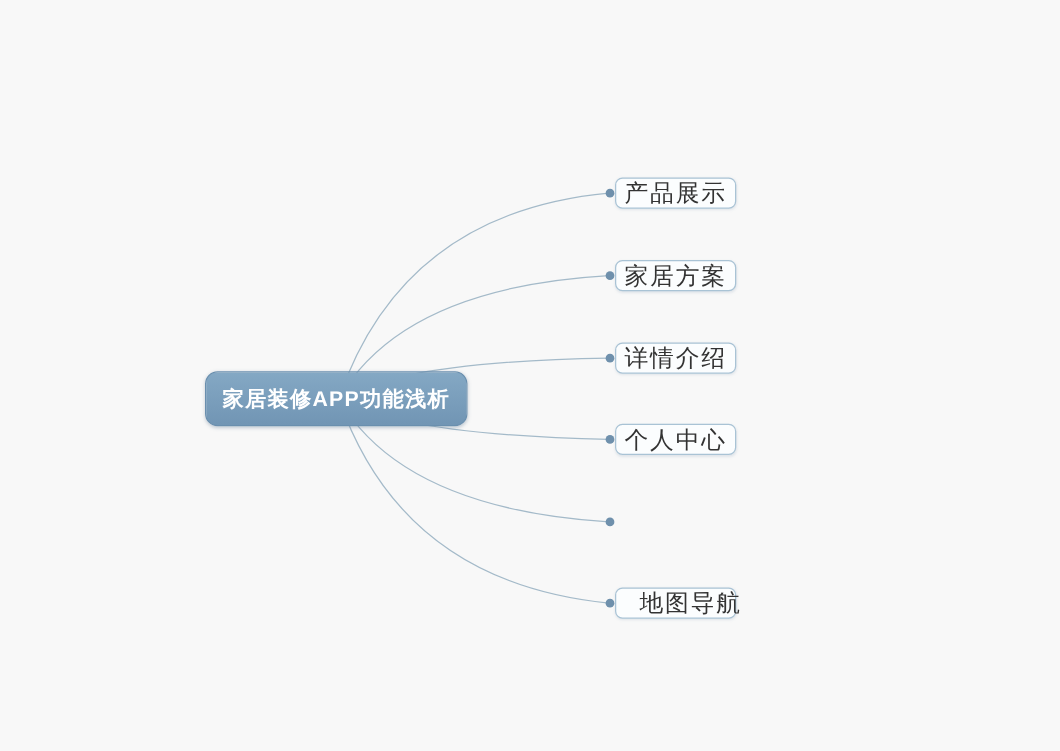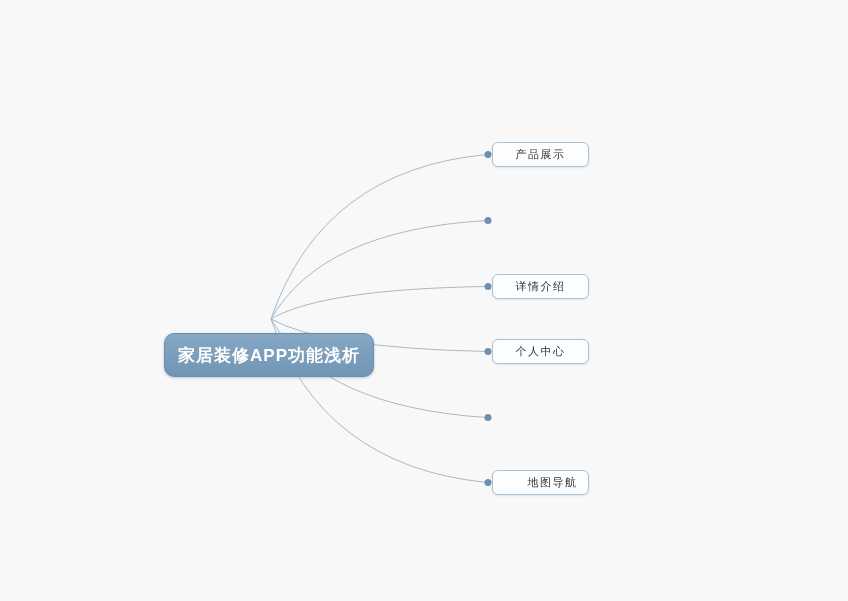--- a/index.html
+++ b/index.html
@@ -43,21 +43,20 @@
     height: 44px;
     box-sizing: border-box;
     background: linear-gradient(to bottom, #84a8c4, #7195b4);
     border: 1px solid #6a8fae;
     border-radius: 10px;
     display: flex;
     align-items: center;
     justify-content: center;
     box-shadow: 0 1px 3px rgba(90, 115, 140, 0.35);
     cursor: default;
-    margin-top: 36px;
   }
   .root-node .root-label {
     color: #ffffff;
     font-size: 17px;
     font-weight: bold;
     letter-spacing: 1px;
     white-space: nowrap;
   }
   .child-node {
     position: absolute;
@@ -69,21 +68,21 @@
     border: 1px solid #a9c3d5;
     border-radius: 6px;
     display: flex;
     align-items: center;
     justify-content: center;
     box-shadow: 0 1px 2px rgba(150, 170, 190, 0.25);
     cursor: default;
   }
   .child-node .child-label {
     color: #333333;
-    font-size: 11px;
+    font-size: 19px;
     letter-spacing: 1.5px;
     white-space: nowrap;
   }
   .c1 { top: 142px; }
   .c2 { top: 208px; }
   .c3 { top: 274px; }
   .c4 { top: 339px; }
   .c5 { top: 405px; }
   .c6 { top: 470px; padding-left: 24px; }
 </style>
@@ -107,20 +106,23 @@
     <circle cx="488" cy="482.5" r="3.5"></circle>
   </svg>
 
   <div class="root-node">
     <span class="root-label">家居装修APP功能浅析</span>
   </div>
 
   <div class="child-node c1">
     <span class="child-label">产品展示</span>
   </div>
+  <div class="child-node c2">
+    <span class="child-label">家居方案</span>
+  </div>
   <div class="child-node c4">
     <span class="child-label">个人中心</span>
   </div>
   <div class="child-node c3">
     <span class="child-label">详情介绍</span>
   </div>
   <div class="child-node c6">
     <span class="child-label">地图导航</span>
   </div>
 

